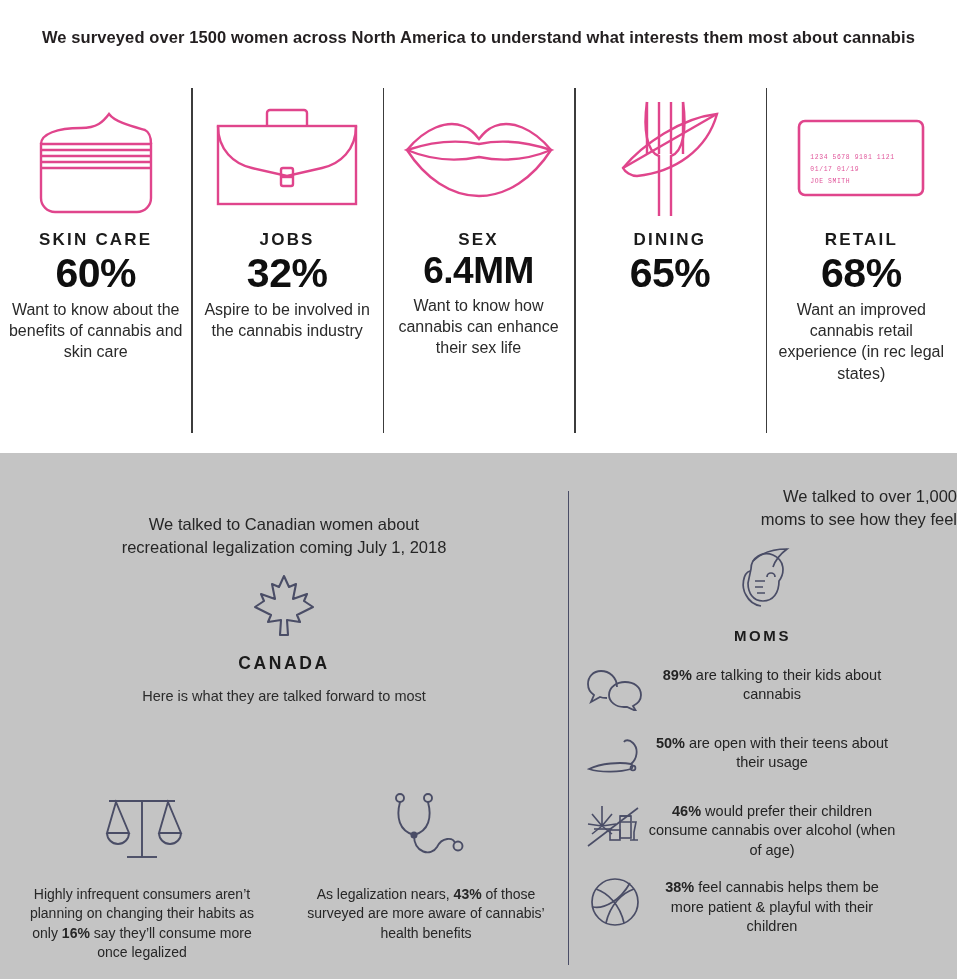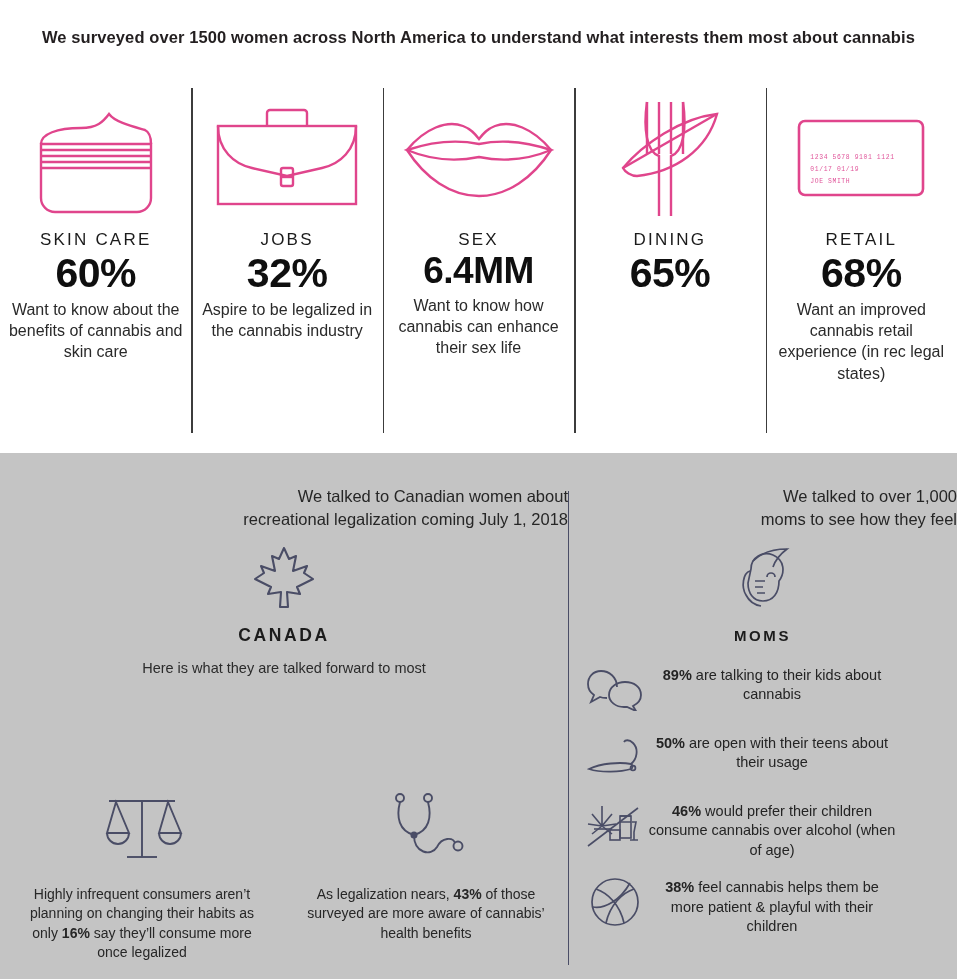--- a/index.html
+++ b/index.html
@@ -51,21 +51,21 @@
     background: #3c3c3c;
   }
   .icon-box {
     height: 140px;
     display: flex;
     align-items: center;
     justify-content: center;
   }
   .stat-cat {
     font-size: 17px;
-    font-weight: 400;
+    font-weight: 700;
     letter-spacing: 2.2px;
     color: #1b1b1b;
     margin-top: 2px;
   }
   .stat-num {
     font-size: 41px;
     font-weight: 800;
     letter-spacing: -0.5px;
     color: #0f0f0f;
     line-height: 1.08;
@@ -95,25 +95,26 @@
     background: #4a4d66;
   }
 
   
   .canada-col {
     position: absolute;
     left: 0; top: 0;
     width: 568px; height: 526px;
   }
   .gray-head {
-    text-align: right;
+    text-align: center;
     font-size: 16.5px;
     line-height: 1.38;
     color: #262626;
     padding-top: 32px;
+    margin-top: 28px;
   }
   .maple-wrap {
     display: flex; justify-content: center;
     margin-top: 14px;
   }
   .gray-title {
     text-align: center;
     font-size: 17.5px;
     font-weight: 800;
     letter-spacing: 2.6px;
@@ -244,21 +245,21 @@
         <svg width="150" height="104" viewBox="0 0 150 104" fill="none" stroke="#e0458c" stroke-width="2.4">
           <rect x="6" y="20" width="138" height="78"></rect>
           <path d="M55 20 V7 a3 3 0 0 1 3 -3 h34 a3 3 0 0 1 3 3 V20"></path>
           <path d="M6 20 C6 44 22 58 40 62 L75 70 L110 62 C128 58 144 44 144 20"></path>
           <rect x="69" y="62" width="12" height="18" rx="2"></rect>
           <line x1="69" y1="71" x2="81" y2="71"></line>
         </svg>
       </div>
       <div class="stat-cat">JOBS</div>
       <div class="stat-num">32%</div>
-      <div class="stat-desc">Aspire to be legalized in the cannabis industry</div>
+      <div class="stat-desc">Aspire to be involved in the cannabis industry</div>
     </div>
 
     <div class="stat-col">
       <div class="icon-box">
         <svg width="152" height="92" viewBox="0 0 152 92" fill="none" stroke="#e0458c" stroke-width="2.4">
           <path d="M4 38 C22 16 44 8 60 14 C68 17 72 22 76 27 C80 22 84 17 92 14 C108 8 130 16 148 38 C130 66 104 84 76 84 C48 84 22 66 4 38 Z"></path>
           <path d="M4 38 C28 30 52 27 76 32 C100 27 124 30 148 38 C124 48 100 50 76 45 C52 50 28 48 4 38 Z"></path>
         </svg>
       </div>
       <div class="stat-cat">SEX</div>

